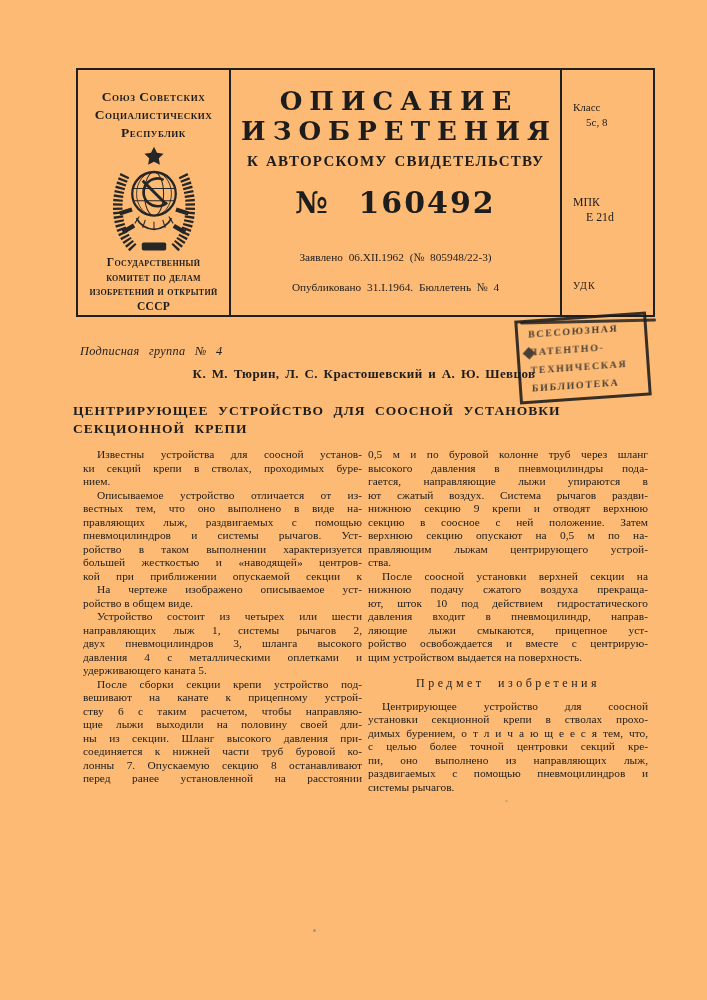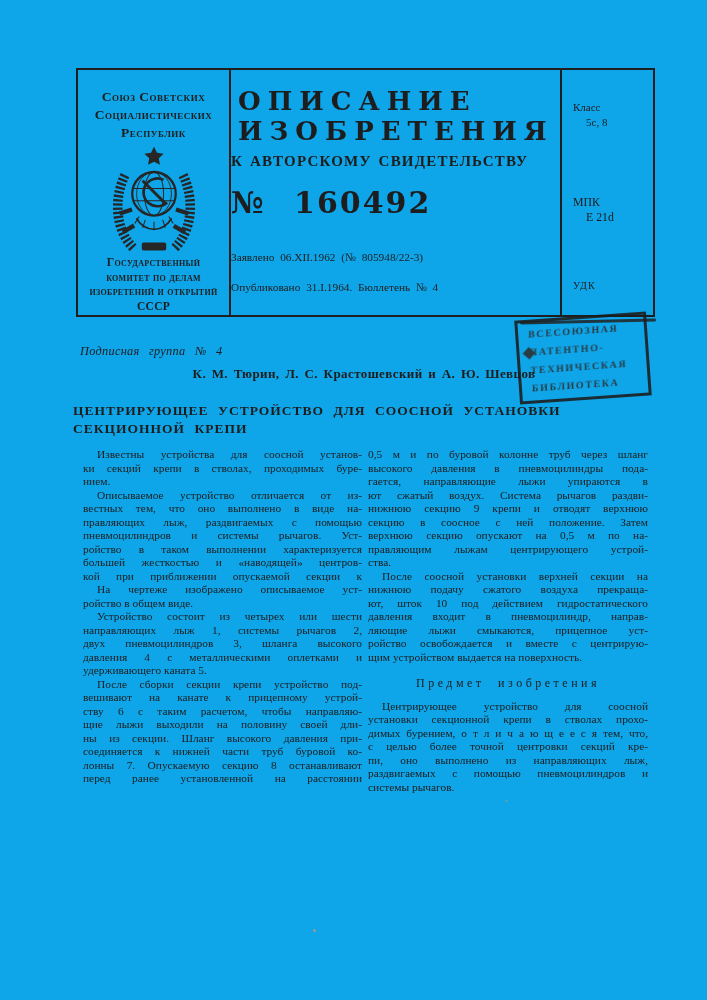--- a/index.html
+++ b/index.html
@@ -1,28 +1,28 @@
 <!DOCTYPE html>
 <html><head>
 <meta charset="utf-8">
 <style>
   html,body{margin:0;padding:0;background:#e8e6e0;}
   .page{
     position:relative;width:707px;height:1000px;margin:0 auto;
-    background:#0ea5e9;color:#1d1d1d;overflow:hidden;
+    background:#fdba74;color:#1d1d1d;overflow:hidden;
     font-family:"Liberation Serif","DejaVu Serif",serif;
   }
   
   .hbox{
     position:absolute;left:76px;top:68px;width:579px;height:249px;
     border:2px solid #1f1f1f;box-sizing:border-box;display:flex;
   }
   .hcell{box-sizing:border-box;height:100%;}
   .hcell.left{width:153px;border-right:2px solid #1f1f1f;text-align:center;padding-top:18px;}
-  .hcell.center{width:331px;border-right:2px solid #1f1f1f;padding-top:16px;}
+  .hcell.center{width:331px;border-right:2px solid #1f1f1f;text-align:center;padding-top:16px;}
   .hcell.right{flex:1;padding:30px 0 0 11px;}
   .country div{
     font-weight:bold;font-variant:small-caps;font-size:13.5px;line-height:18px;letter-spacing:.5px;
   }
   .emblem{margin:3px auto 0;width:106px;height:108px;}
   .committee{margin-top:2px;}
   .committee div{
     font-weight:bold;font-variant:small-caps;font-size:11.5px;line-height:14.5px;letter-spacing:.3px;
   }
   .big-title{

